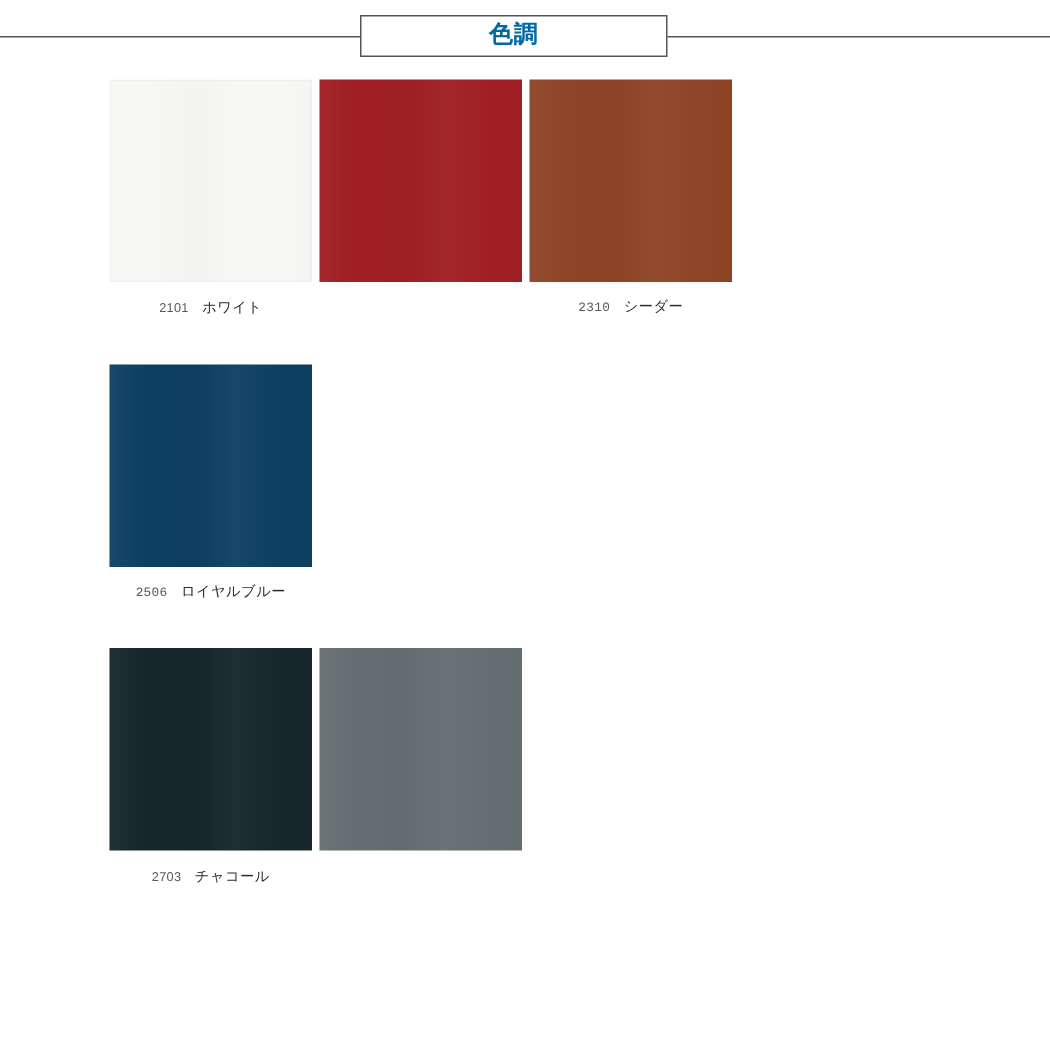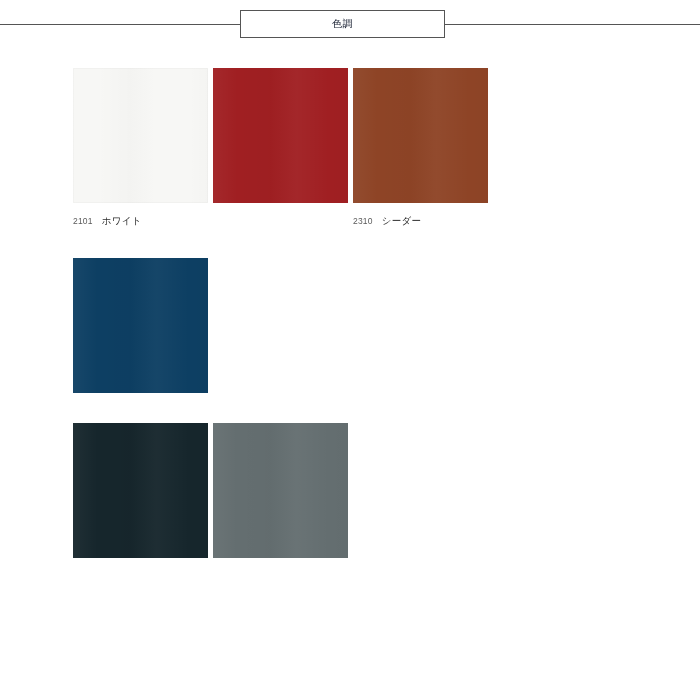--- a/index.html
+++ b/index.html
@@ -38,44 +38,46 @@
     width: 205px;
     height: 28px;
     box-sizing: border-box;
     border: 1px solid #555555;
     background: #ffffff;
     display: flex;
     align-items: center;
     justify-content: center;
   }
   .title-text {
-    font-size: 10px;
-    font-weight: normal;
-    color: #0f172a;
+    font-size: 16px;
+    font-weight: bold;
+    color: #0369a1;
     letter-spacing: 0.5px;
     line-height: 1;
   }
 
   
   .grid {
     position: absolute;
     left: 73px;
-    top: 68px;
+    top: 53px;
     width: 560px;
+    text-align: center;
   }
   .row {
     display: flex;
     margin-bottom: 30px;
   }
   .cell {
     width: 135px;
     margin-right: 5px;
   }
   .cell:last-child {
     margin-right: 0;
+    font-family: Liberation Mono, monospace;
   }
   .swatch {
     width: 135px;
     height: 135px;
     position: relative;
     overflow: hidden;
   }
   
   .swatch::after {
     content: "";
@@ -132,23 +134,25 @@
         <div class="swatch" style="background: rgb(160, 31, 34);"></div>
       </div>
       <div class="cell">
         <div class="swatch" style="background: rgb(142, 68, 38);"></div>
         <div class="caption"><span class="code">2310</span><span class="cname">シーダー</span></div>
       </div>
     </div>
     <div class="row">
       <div class="cell">
         <div class="swatch" style="background: rgb(13, 63, 99);"></div>
+        <div class="caption"><span class="code">2506</span><span class="cname">ロイヤルブルー</span></div>
       </div>
     </div>
     <div class="row">
       <div class="cell">
         <div class="swatch" style="background: rgb(22, 38, 44);"></div>
+        <div class="caption"><span class="code">2703</span><span class="cname">チャコール</span></div>
       </div>
       <div class="cell">
         <div class="swatch" style="background: rgb(100, 110, 112);"></div>
       </div>
     </div>
   </div>
 
 </body></html>

